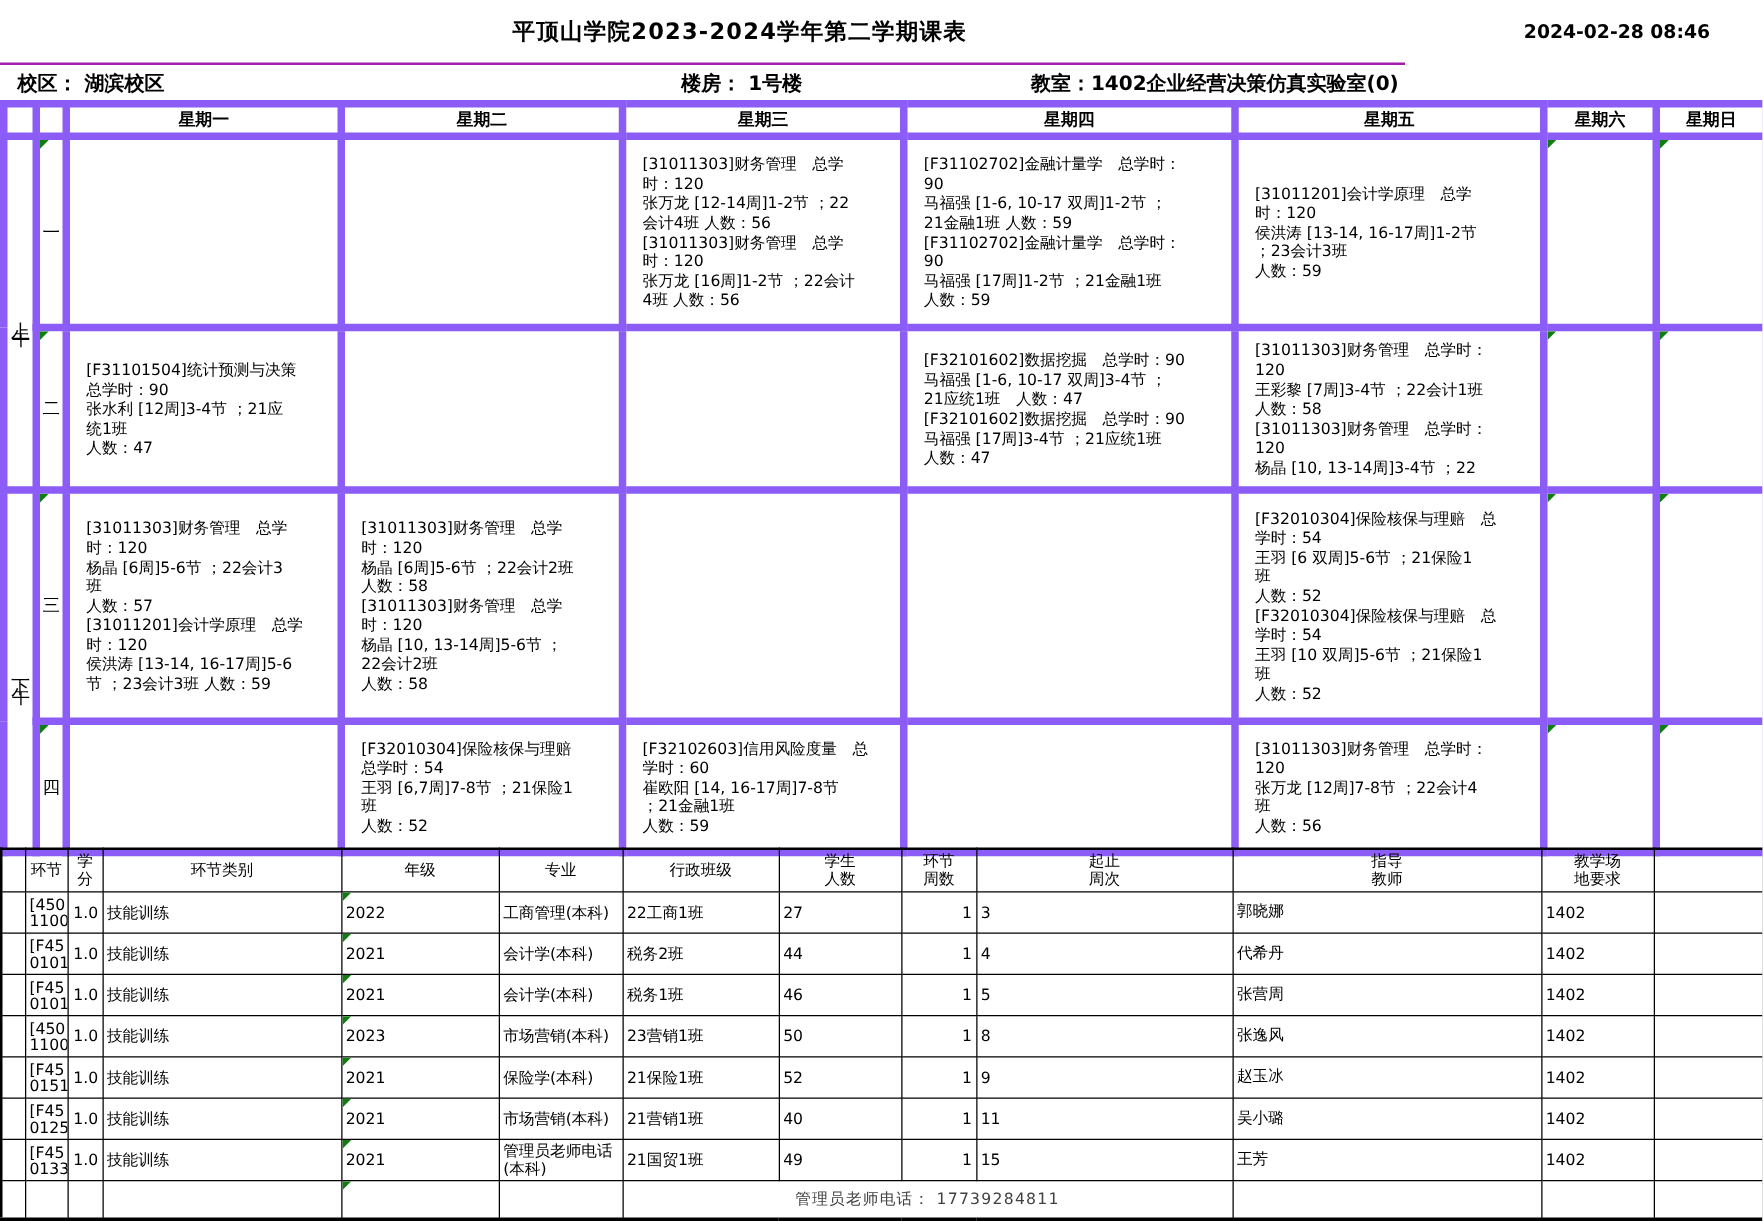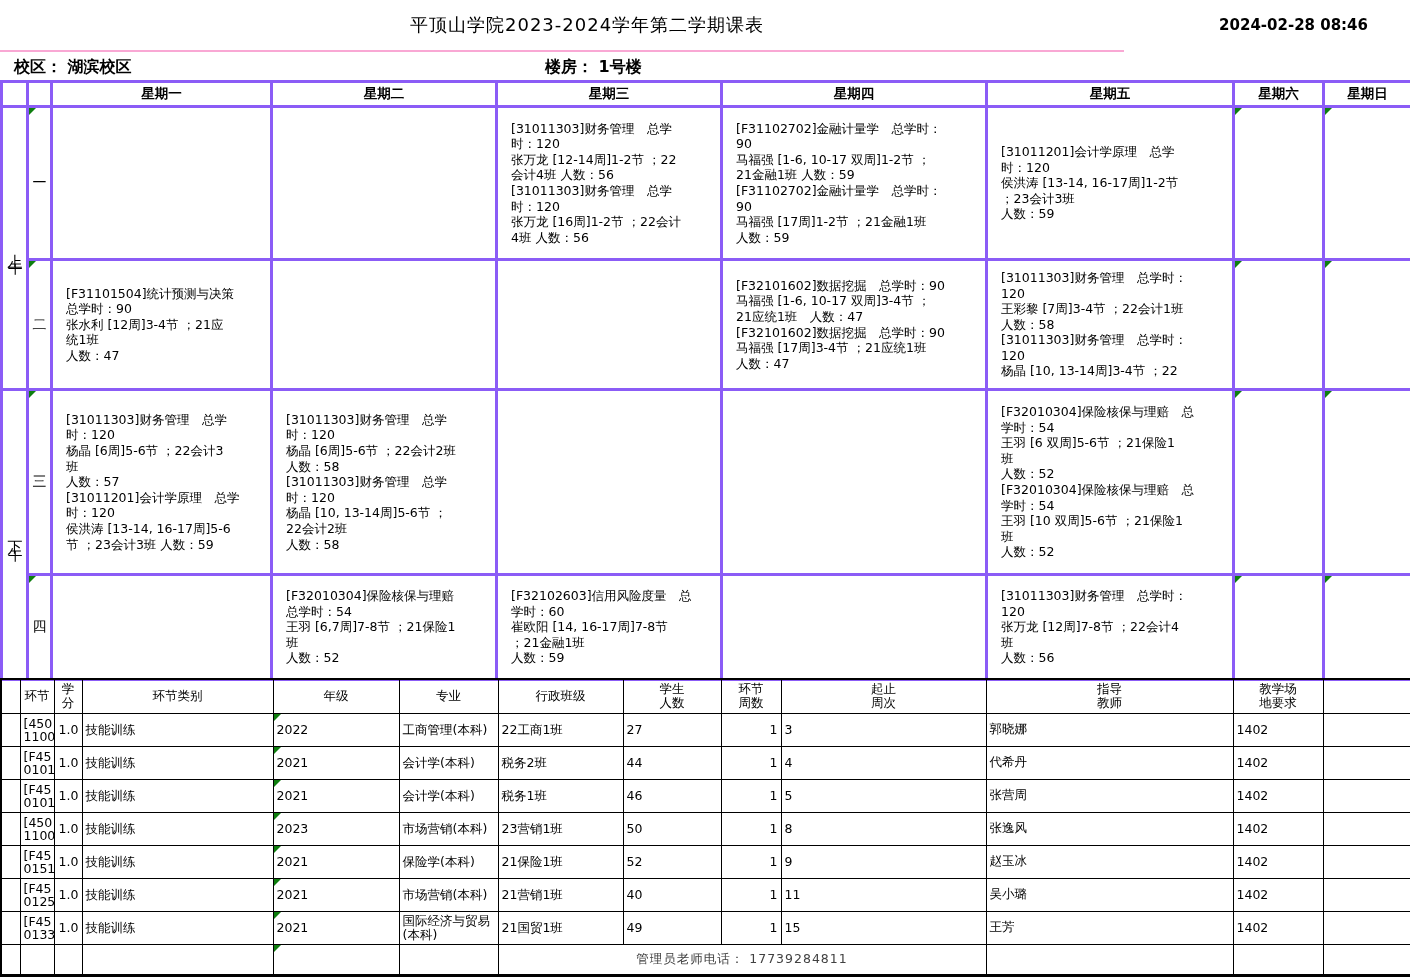--- a/index.html
+++ b/index.html
@@ -2,32 +2,32 @@
 <html style="--marker_green: #0e7e0e;"><head>
 <meta charset="utf-8">
 <style>
   html,body{margin:0;padding:0;background:#fff;}
   .sheet{
     position:relative;width:1410px;height:977px;background:#fff;
     font-family:"DejaVu Sans",sans-serif;color:#000;overflow:hidden;
   }
   
   .titlebar{position:absolute;top:0;left:0;width:1410px;height:50px;}
-  .main-title{position:absolute;top:13px;left:410px;font-size:18px;font-weight:normal;letter-spacing:1px;}
+  .main-title{position:absolute;top:13px;left:410px;font-size:18px;font-weight:bold;letter-spacing:1px;}
   .stamp{position:absolute;top:16px;right:42px;font-size:15px;font-weight:bold;}
   
-  .info{position:absolute;top:50px;left:0;width:1124px;height:30px;border-top:2px solid #f9a8d4;}
+  .info{position:absolute;top:50px;left:0;width:1124px;height:30px;border-top:2px solid #a21caf;}
   .info span{position:absolute;top:5px;font-size:16px;font-weight:bold;white-space:nowrap;}
   .info .campus{left:14px;}
   .info .building{left:545px;}
   .info .room{right:5px;}
   
   table{border-collapse:collapse;table-layout:fixed;}
   .tt{position:absolute;top:80px;left:0;width:1410px;border:2px solid #000;}
-  .tt td{border:3px solid #8b5cf6;position:relative;overflow:hidden;}
+  .tt td{border:6px solid #8b5cf6;position:relative;overflow:hidden;}
   .bt{position:absolute;top:678px;left:0;width:1410px;border:2px solid #000;border-bottom:4px solid #000;}
   .bt td{border:1px solid #000;position:relative;overflow:hidden;font-size:12.5px;padding:1px 3px;vertical-align:middle;}
   
   .dh{font-size:13.5px;font-weight:bold;text-align:center;vertical-align:middle;}
   .ampm{writing-mode:vertical-rl;text-orientation:upright;text-align:center;vertical-align:middle;font-size:15px;letter-spacing:6px;}
   .pd{font-size:14px;text-align:center;vertical-align:middle;}
   .cc{font-size:12.5px;line-height:15.6px;padding:1px 13px;vertical-align:middle;white-space:pre-wrap;word-break:break-all;}
   .r-head{height:25px;}
   .r1{height:153px;} .r2{height:130px;} .r3{height:185px;} .r4{height:105px;}
   .bh{height:34px;margin-left:32px;} .br{height:33px;} .bf{height:32px;margin-top:28px;}
@@ -48,20 +48,21 @@
 <div class="sheet">
 
   <div class="titlebar">
     <div class="main-title">平顶山学院2023-2024学年第二学期课表</div>
     <div class="stamp">2024-02-28 08:46</div>
   </div>
 
   <div class="info">
     <span class="campus">校区： 湖滨校区</span>
     <span class="building">楼房： 1号楼</span>
+    <span class="room">教室：1402企业经营决策仿真实验室(0)</span>
   </div>
 
   <table class="tt">
     <colgroup>
       <col style="width:26px">
         <col style="width:24px">
         <col style="width:220px">
         <col style="width:225px">
       <col style="width:225px">
         <col style="width:265px">
@@ -336,21 +337,21 @@
       <td></td>
     </tr>
 
     <tr class="br">
       <td></td>
       <td class="code">[F45
 0133</td>
       <td class="rt">1.0</td>
       <td class="lt">技能训练</td>
       <td class="ct"><i class="tri"></i><span>2021</span></td>
-      <td class="lt">国际经济与贸易
+      <td class="lt">管理员老师电话
 (本科)</td>
       <td class="lt">21国贸1班</td>
       <td class="ct">49</td>
       <td class="rt">1</td>
       <td class="ct">15</td>
       <td class="ct">王芳</td>
       <td class="ct">1402</td>
       <td></td>
     </tr>
 

